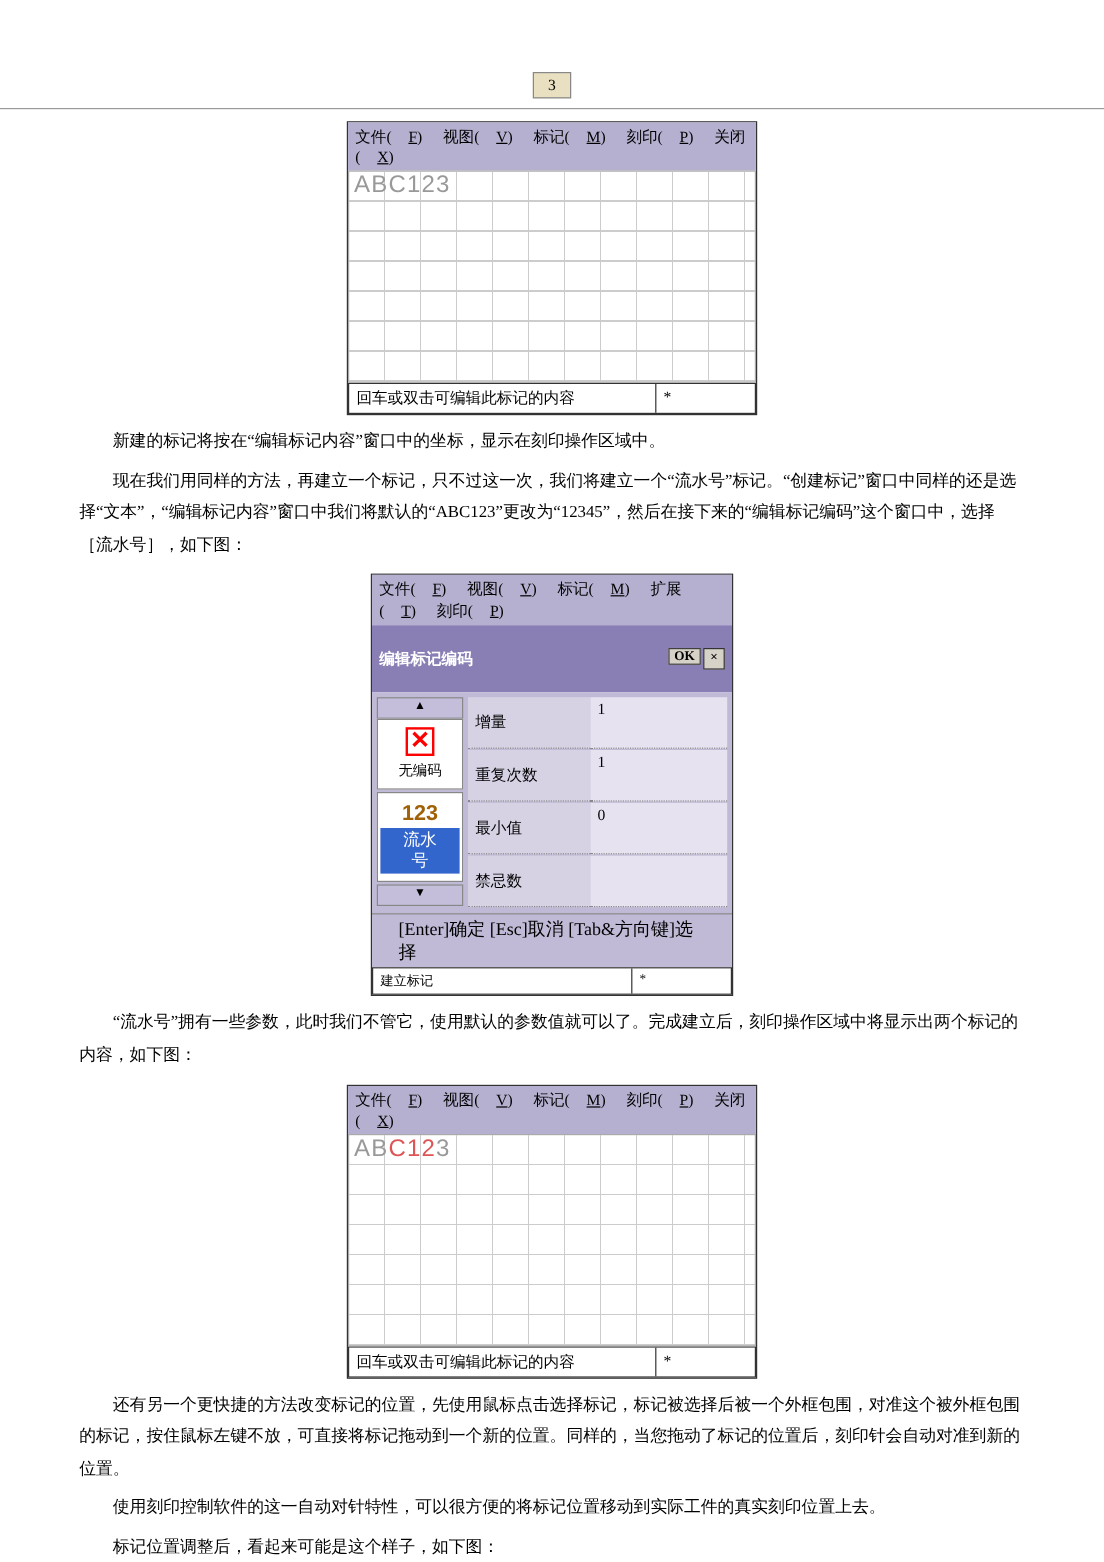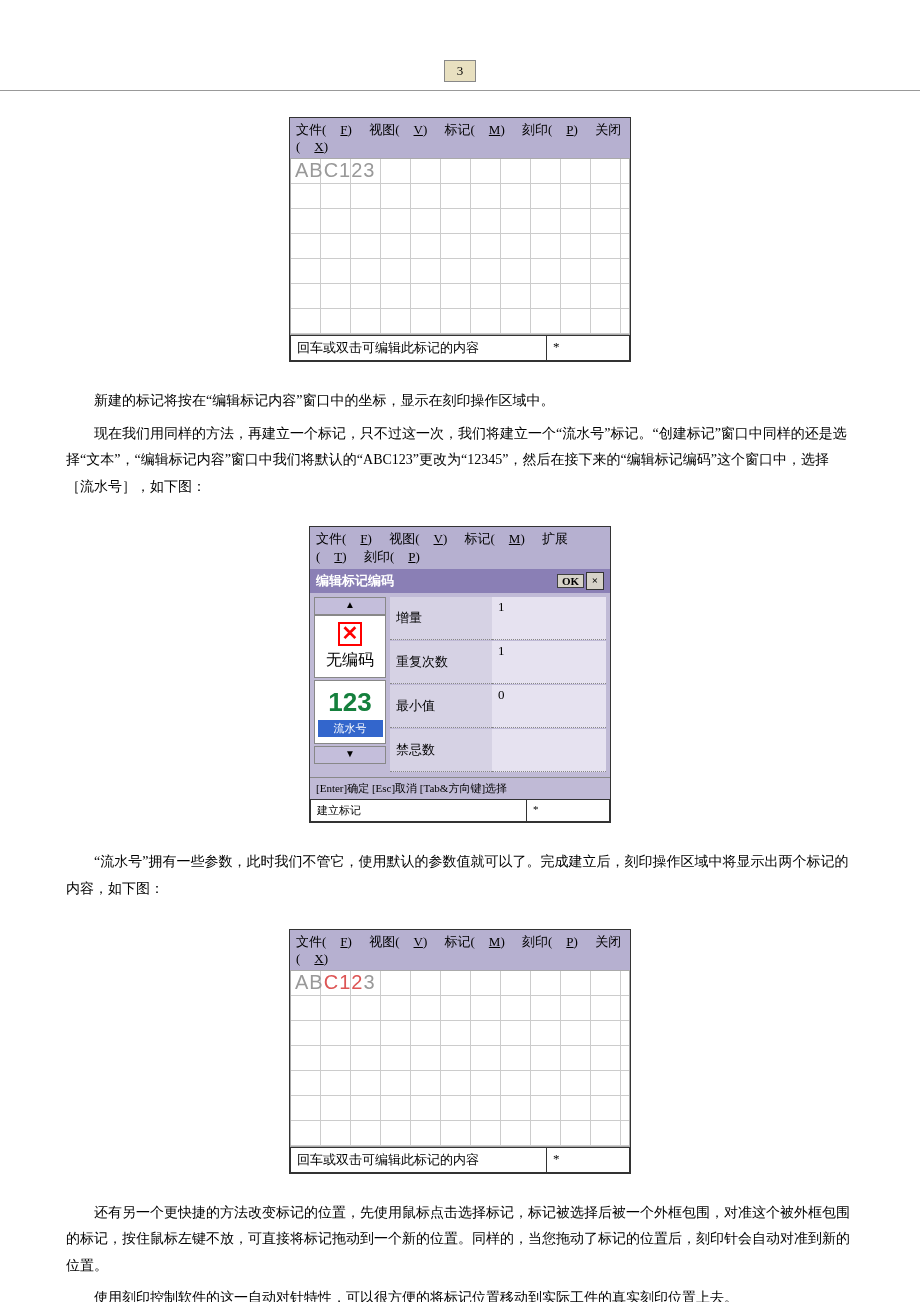--- a/index.html
+++ b/index.html
@@ -1,46 +1,46 @@
 <!DOCTYPE html>
 <html><head>
 <meta charset="utf-8">
 <style>
 body{margin:0;background:#fff;font-family:"SimSun","宋体",serif;font-size:14px;color:#000;width:920px}
 .page-tab{width:30px;height:20px;background:#e8e0c0;border:1px solid #888;text-align:center;margin:60px auto 8px;font-size:13px;line-height:20px}
 .hr{height:1px;background:#999;width:100%}
 .content{padding:0 60px}
 .para{line-height:1.9;text-indent:2em;margin:6px}
-.screenshot{margin:26px auto;border:1px solid #333;background:#fff}
+.screenshot{margin:10px auto;border:1px solid #333;background:#fff}
 .menubar{background:#b6b0d0;padding:3px 6px;font-size:13px}
 .menubar span{margin-right:14px}
 .menubar u{text-decoration:underline}
-.titlebar{background:#8a7fb5;color:#fff;font-size:13px;padding:3px 6px;display:flex;align-items:center;font-weight:bold}
+.titlebar{background:#8a7fb5;color:#fff;font-size:13px;padding:19px 6px;display:flex;align-items:flex-start;font-weight:bold}
 .titlebar .spacer{flex:1}
 .ok-btn{background:#d6d2c8;color:#000;border:1px solid #404040;padding:0 4px;font-size:11px;font-weight:bold;margin-right:2px}
 .close-btn{background:#d6d2c8;color:#000;border:1px solid #333;width:16px;height:16px;text-align:center;font-size:11px;line-height:14px;font-weight:bold}
 .grid-area{height:175px;position:relative;background:repeating-linear-gradient(to right,transparent,transparent 29px,#ccc 29px,#ccc 30px),repeating-linear-gradient(to bottom,transparent,transparent 24px,#ccc 24px,#ccc 25px);border:1px solid #aaa}
 .grid-text{position:absolute;top:0;left:4px;font-family:Arial;font-size:20px;color:#999;letter-spacing:1px}
 .grid-text-red{color:#d55}
 .statusbar{display:flex;border:1px solid #333;font-size:13px}
 .status-left{flex:1;padding:3px 6px;border-right:1px solid #333}
 .status-right{width:70px;padding:3px 6px}
 .dlg-body{background:#c0bad6;padding:4px;display:flex;font-size:13px}
 .sidebar{width:72px;margin-right:4px}
 .side-box{background:#fff;border:1px solid #888;text-align:center;padding:6px 2px;margin-bottom:2px}
 .side-x{color:red;font-size:20px;font-weight:bold;border:2px solid red;width:20px;height:20px;line-height:18px;margin:0 auto}
-.side-lbl{font-size:16px;margin-top:4px}
-.side-123{color:#15803d;font-size:26px;font-weight:bold;font-family:Arial}
-.side-tag{background:#36c;color:#fff;font-size:11px;padding:1px 16px;display:inline-block;margin-top:2px}
+.side-lbl{font-size:12px;margin-top:4px}
+.side-123{color:#a16207;font-size:18px;font-weight:bold;font-family:Arial}
+.side-tag{background:#36c;color:#fff;font-size:14px;padding:1px 16px;display:inline-block;margin-top:2px}
 .scroll-btn{background:#c4bedb;border:1px solid #888;height:16px;text-align:center;font-size:10px;line-height:14px}
 .param-tbl{flex:1}
 .param-row{display:flex;margin-bottom:1px}
 .param-lbl{width:90px;background:#d6d2e4;padding:12px 6px;border-bottom:1px dotted #888}
 .param-val{flex:1;background:#e6e2f0;padding:2px 6px;border-bottom:1px dotted #888}
-.dlg-hint{background:#c0bad6;padding:3px 6px;font-size:11px;border-top:1px solid #888}
+.dlg-hint{background:#c0bad6;padding:3px 22px;font-size:15px;border-top:1px solid #888}
 .dlg-status{display:flex;border:1px solid #333;font-size:11px;background:#fff}
 </style>
 </head>
 <body>
 
 <div class="page-tab">3</div>
 <div class="hr"></div>
 
 <div class="content">
 

